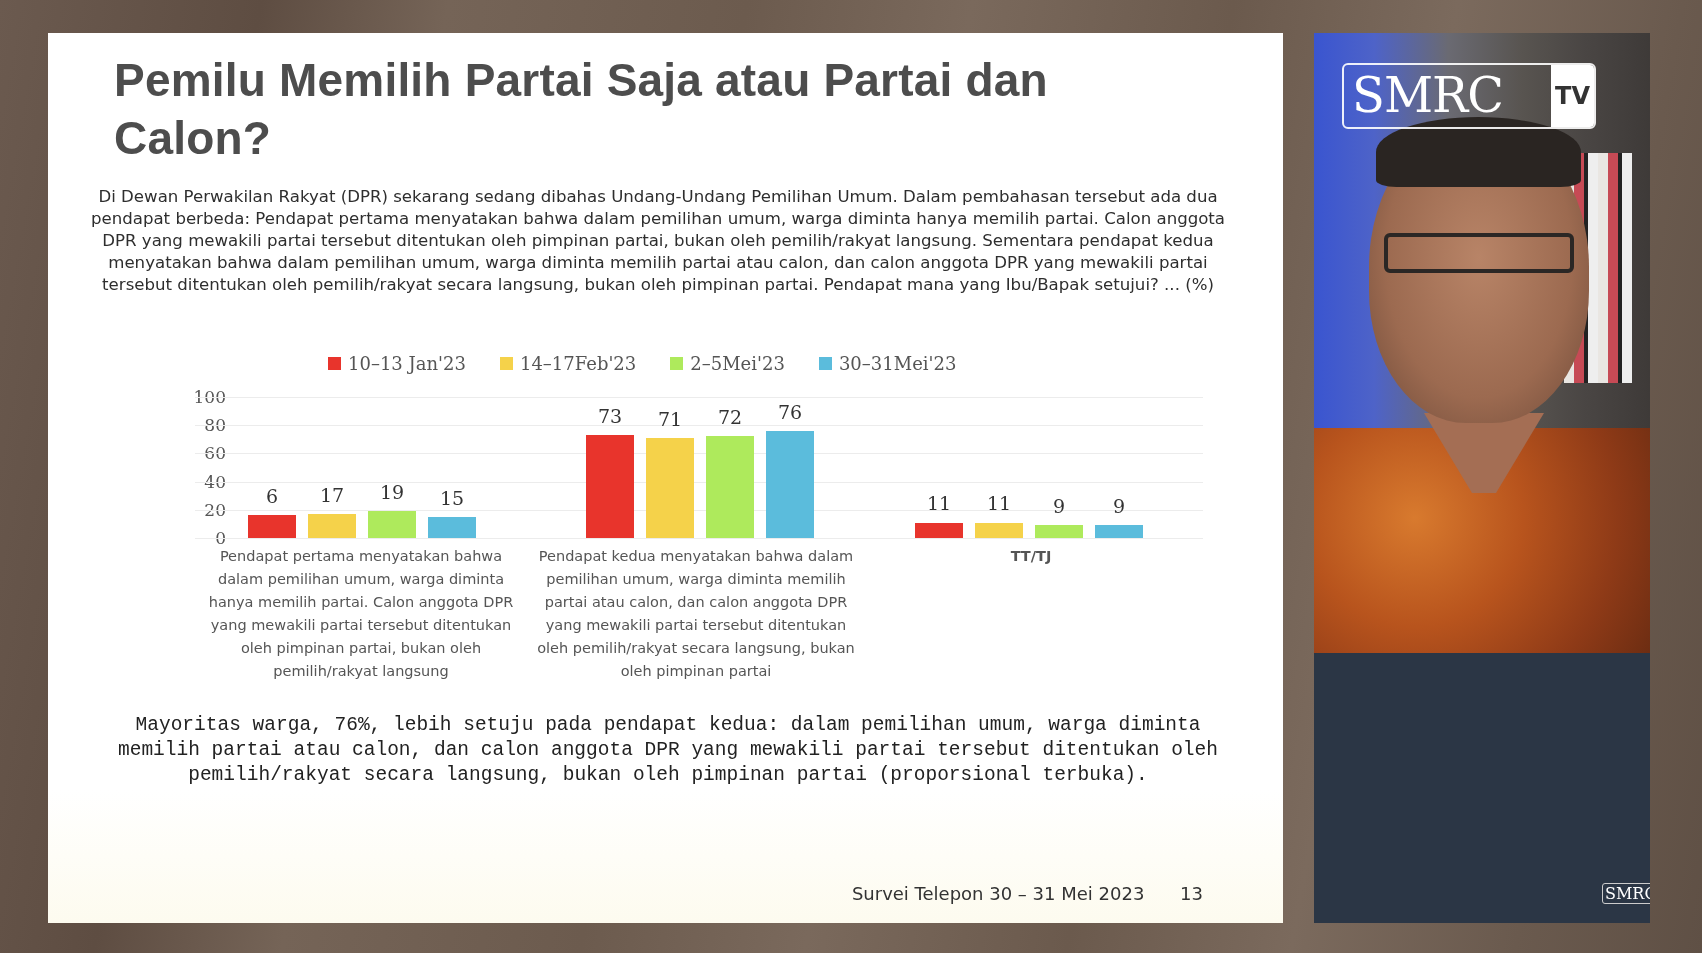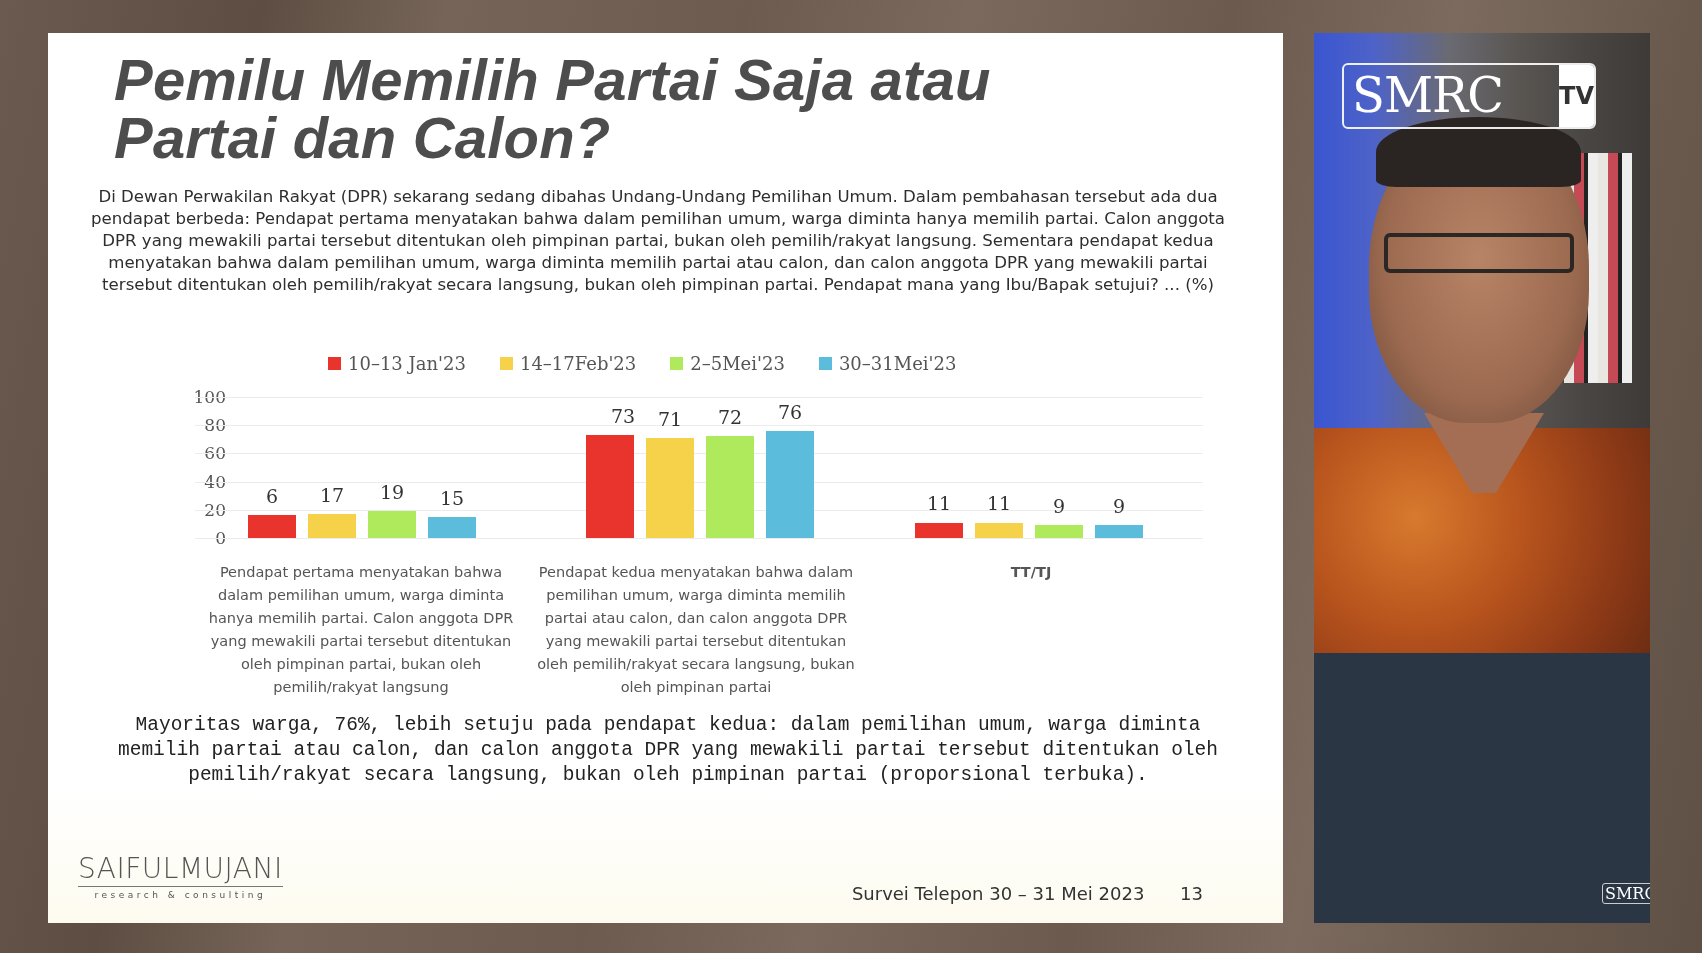--- a/index.html
+++ b/index.html
@@ -2,55 +2,55 @@
 <html><head>
 <meta charset="utf-8">
 <style>
   html,body{margin:0;padding:0;}
   body{width:1702px;height:953px;position:relative;overflow:hidden;
     background:linear-gradient(100deg,#6b5a4f 0%,#5e4d42 14%,#756457 24%,#6c5b4e 40%,#7a695c 52%,#6b5a4d 66%,#7b6a5d 78%,#6a5a4e 90%,#5f5045 100%);
     font-family:"DejaVu Sans",sans-serif;}
   .slide{position:absolute;left:48px;top:33px;width:1235px;height:890px;
     background:linear-gradient(180deg,#ffffff 0%,#ffffff 85%,#fdfbef 100%);}
   .title{position:absolute;left:66px;top:18px;width:1050px;margin:0;
-    font-family:"Liberation Sans",sans-serif;font-weight:bold;font-size:58px;line-height:58px;color:#4d4d4d;letter-spacing:0.2px;font-style:italic;}
+    font-family:"Liberation Sans",sans-serif;font-weight:bold;font-size:46px;line-height:58px;color:#4d4d4d;letter-spacing:0.2px;}
   .intro{position:absolute;left:40px;top:153px;width:1140px;margin:0;
     font-family:"DejaVu Sans",sans-serif;font-size:16.6px;line-height:22px;color:#2e2e2e;text-align:center;}
   .legend{position:absolute;left:280px;top:320px;display:flex;gap:34px;
     font-family:"DejaVu Serif",serif;font-size:18px;color:#555;}
   .legend-item{display:flex;align-items:center;gap:7px;}
   .swatch{width:13px;height:13px;display:inline-block;}
   .yaxis{position:absolute;left:88px;top:352px;width:90px;height:170px;}
   .ytick{position:absolute;right:0;font-family:"DejaVu Serif",serif;font-size:17px;color:#555;transform:translateY(-50%);}
   .plot{position:absolute;left:147px;top:364px;width:1008px;height:141px;}
   .gridline{position:absolute;left:0;right:0;height:1px;background:#ececec;}
   .bar{position:absolute;bottom:0;width:48px;}
   .bar-label{position:absolute;width:60px;text-align:center;font-family:"DejaVu Serif",serif;font-size:19px;color:#333;}
   .cat{position:absolute;top:512px;width:330px;text-align:center;font-family:"DejaVu Sans",sans-serif;
-    font-size:14.5px;line-height:23px;color:#555;margin-top:16px;}
+    font-size:14.5px;line-height:23px;color:#555;}
   .summary{position:absolute;left:50px;top:680px;width:1140px;margin:0;text-align:center;
     font-family:Liberation Mono, monospace;font-size:19.5px;line-height:25px;color:#222;}
   .logo{position:absolute;left:30px;top:820px;}
   .logo-main{font-family:"DejaVu Sans",sans-serif;font-size:28px;color:#555;letter-spacing:0.5px;font-weight:200;
     border-bottom:1.5px solid #777;padding-bottom:1px;line-height:32px;}
   .logo-sub{font-family:"DejaVu Sans",sans-serif;font-size:9px;color:#555;letter-spacing:3.5px;text-align:center;margin-top:3px;}
   .footer{position:absolute;right:80px;top:850px;font-family:"DejaVu Sans",sans-serif;font-size:18px;color:#333;}
   .footer .page{margin-left:30px;}
   .video{position:absolute;left:1314px;top:33px;width:336px;height:890px;background:#2b3645;overflow:hidden;}
   .cam{position:absolute;left:0;top:0;width:336px;height:620px;
     background:linear-gradient(90deg,#3a55d0 0%,#4e63c8 18%,#6a6a72 40%,#585450 62%,#4a4644 80%,#3e3a38 100%);}
   .books{position:absolute;right:18px;top:120px;width:68px;height:230px;background:repeating-linear-gradient(90deg,#e9e6e2 0 10px,#c64a55 10px 20px,#222 20px 24px,#eeeeee 24px 34px);}
   .head{position:absolute;left:55px;top:90px;width:220px;height:300px;border-radius:48% 48% 44% 44%;background:radial-gradient(ellipse at 50% 45%,#b88467 0%,#9c6a50 60%,#6d4938 100%);}
   .hair{position:absolute;left:62px;top:84px;width:205px;height:70px;border-radius:50% 50% 10% 10%;background:#2a2522;}
   .glasses{position:absolute;left:70px;top:200px;width:190px;height:40px;border:4px solid #2b2725;border-radius:6px;box-sizing:border-box;}
   .shirt{position:absolute;left:0;top:395px;width:336px;height:225px;background:radial-gradient(circle at 30% 40%,#d87a2e 0%,#b8541d 40%,#8e3a17 75%,#6d2d12 100%);}
   .collar{position:absolute;left:110px;top:380px;width:120px;height:80px;background:#a46e54;clip-path:polygon(0 0,100% 0,60% 100%,40% 100%);}
   .smrc-logo{position:absolute;left:28px;top:30px;width:250px;height:62px;border:2px solid rgba(255,255,255,0.9);border-radius:6px;display:flex;overflow:hidden;}
   .smrc-text{flex:1;color:#fff;font-family:"DejaVu Serif",serif;font-size:48px;line-height:60px;padding-left:8px;letter-spacing:-1px;}
-  .smrc-tv{width:35px;background:#fff;color:#333;font-family:"DejaVu Sans",sans-serif;font-weight:bold;font-size:24px;display:flex;align-items:center;justify-content:center;}
+  .smrc-tv{width:43px;background:#fff;color:#333;font-family:"DejaVu Sans",sans-serif;font-weight:bold;font-size:24px;display:flex;align-items:center;justify-content:center;}
   .timer{position:absolute;left:36px;top:748px;color:#e4e6e9;font-family:"DejaVu Sans",sans-serif;font-size:44px;letter-spacing:0.5px;}
   .smrc-small{position:absolute;left:288px;top:850px;height:19px;display:flex;border:1px solid #ccc;border-radius:3px;overflow:hidden;}
   .smrc-small-text{color:#fff;font-family:"DejaVu Serif",serif;font-size:16px;line-height:19px;padding:0 2px;}
 </style>
 </head>
 <body>
 
 <div class="slide">
   <h1 class="title">Pemilu Memilih Partai Saja atau Partai dan Calon?</h1>
   <p class="intro">Di Dewan Perwakilan Rakyat (DPR) sekarang sedang dibahas Undang-Undang Pemilihan Umum. Dalam pembahasan tersebut ada dua pendapat berbeda: Pendapat pertama menyatakan bahwa dalam pemilihan umum, warga diminta hanya memilih partai. Calon anggota DPR yang mewakili partai tersebut ditentukan oleh pimpinan partai, bukan oleh pemilih/rakyat langsung. Sementara pendapat kedua menyatakan bahwa dalam pemilihan umum, warga diminta memilih partai atau calon, dan calon anggota DPR yang mewakili partai tersebut ditentukan oleh pemilih/rakyat secara langsung, bukan oleh pimpinan partai. Pendapat mana yang Ibu/Bapak setujui? ... (%)</p>
@@ -91,21 +91,21 @@
       <div class="gridline" style="top: 0px;"></div>
       <div class="bar" style="left: 53px; height: 22.56px; background: rgb(232, 52, 44);"></div>
       <div class="bar-label" style="left: 47px; top: 88.44px;">6</div>
       <div class="bar" style="left: 113px; height: 23.97px; background: rgb(245, 210, 74);"></div>
       <div class="bar-label" style="left: 107px; top: 87.03px;">17</div>
       <div class="bar" style="left: 173px; height: 26.79px; background: rgb(174, 234, 92);"></div>
       <div class="bar-label" style="left: 167px; top: 84.21px;">19</div>
       <div class="bar" style="left: 233px; height: 21.15px; background: rgb(91, 188, 220);"></div>
       <div class="bar-label" style="left: 227px; top: 89.85px;">15</div>
       <div class="bar" style="left: 391px; height: 102.93px; background: rgb(232, 52, 44);"></div>
-      <div class="bar-label" style="left: 398px; top: 8.07px;">73</div>
+      <div class="bar-label" style="left: 385px; top: 8.07px;">73</div>
       <div class="bar" style="left: 451px; height: 100.11px; background: rgb(245, 210, 74);"></div>
       <div class="bar-label" style="left: 445px; top: 10.89px;">71</div>
       <div class="bar" style="left: 511px; height: 101.52px; background: rgb(174, 234, 92);"></div>
       <div class="bar-label" style="left: 505px; top: 9.48px;">72</div>
       <div class="bar" style="left: 571px; height: 107.16px; background: rgb(91, 188, 220);"></div>
       <div class="bar-label" style="left: 565px; top: 3.84px;">76</div>
       <div class="bar" style="left: 720px; height: 15.51px; background: rgb(232, 52, 44);"></div>
       <div class="bar-label" style="left: 714px; top: 95.49px;">11</div>
       <div class="bar" style="left: 780px; height: 15.51px; background: rgb(245, 210, 74);"></div>
       <div class="bar-label" style="left: 774px; top: 95.49px;">11</div>
@@ -115,24 +115,20 @@
       <div class="bar-label" style="left: 894px; top: 98.31px;">9</div>
     </div>
   <div id="cats">
       <div class="cat" style="left: 148px;">Pendapat pertama menyatakan bahwa dalam pemilihan umum, warga diminta hanya memilih partai. Calon anggota DPR yang mewakili partai tersebut ditentukan oleh pimpinan partai, bukan oleh pemilih/rakyat langsung</div>
       <div class="cat" style="left: 483px;">Pendapat kedua menyatakan bahwa dalam pemilihan umum, warga diminta memilih partai atau calon, dan calon anggota DPR yang mewakili partai tersebut ditentukan oleh pemilih/rakyat secara langsung, bukan oleh pimpinan partai</div>
       <div class="cat" style="left: 818px; font-weight: bold;">TT/TJ</div>
     </div>
 
   <p class="summary">Mayoritas warga, 76%, lebih setuju pada pendapat kedua: dalam pemilihan umum, warga diminta memilih partai atau calon, dan calon anggota DPR yang mewakili partai tersebut ditentukan oleh pemilih/rakyat secara langsung, bukan oleh pimpinan partai (proporsional terbuka).</p>
 
-  <div class="logo">
-    <div class="logo-main">SAIFULMUJANI</div>
-    <div class="logo-sub">research &amp; consulting</div>
-  </div>
   <div class="footer">
     <span>Survei Telepon 30 – 31 Mei 2023</span>
     <span class="page">13</span>
   </div>
 </div>
 
 <div class="video">
   <div class="cam">
     <div class="books"></div>
     <div class="shirt"></div>

